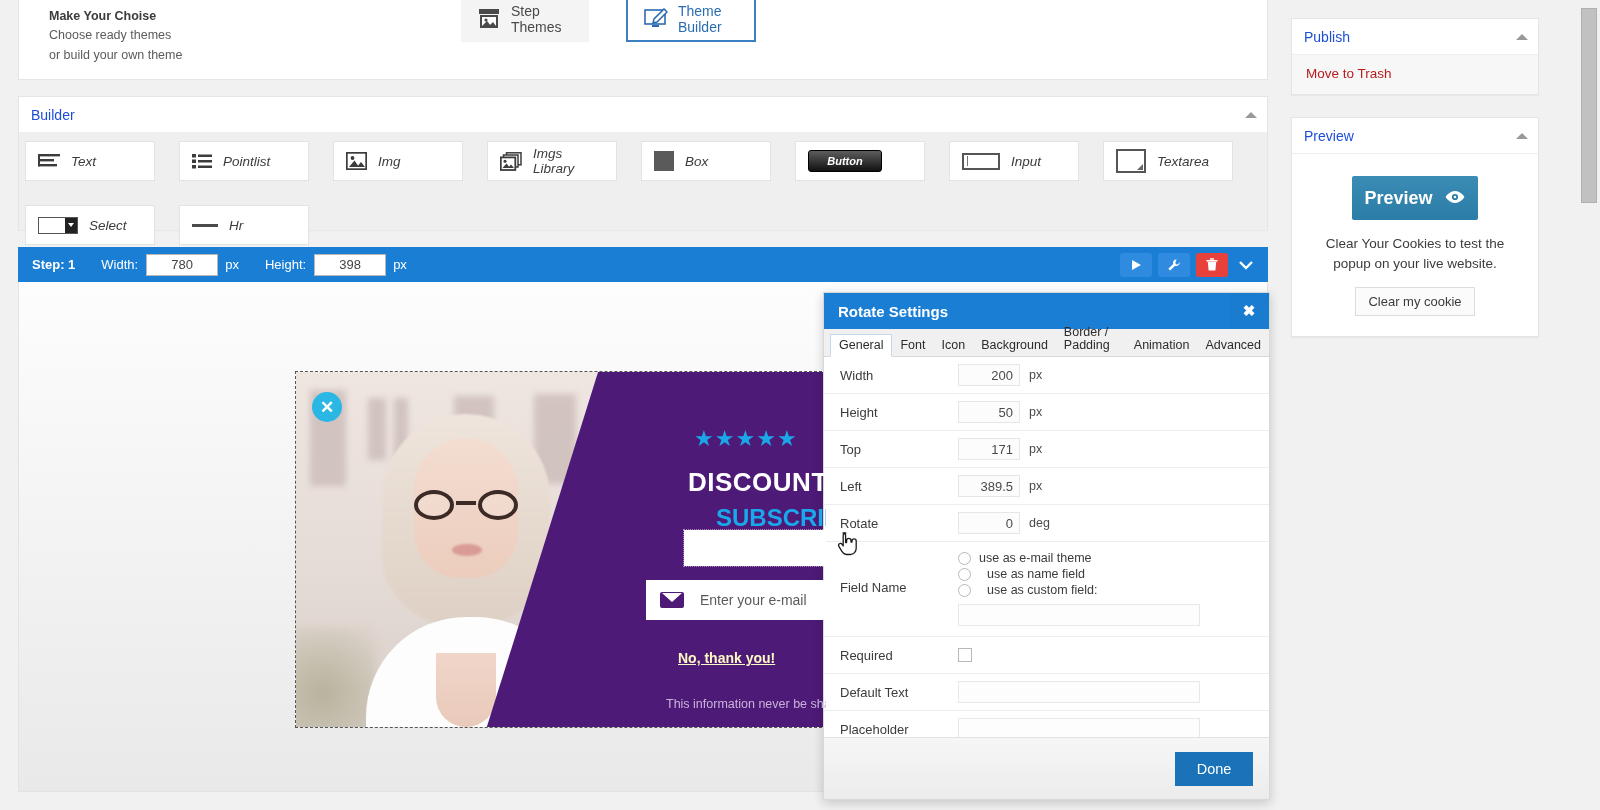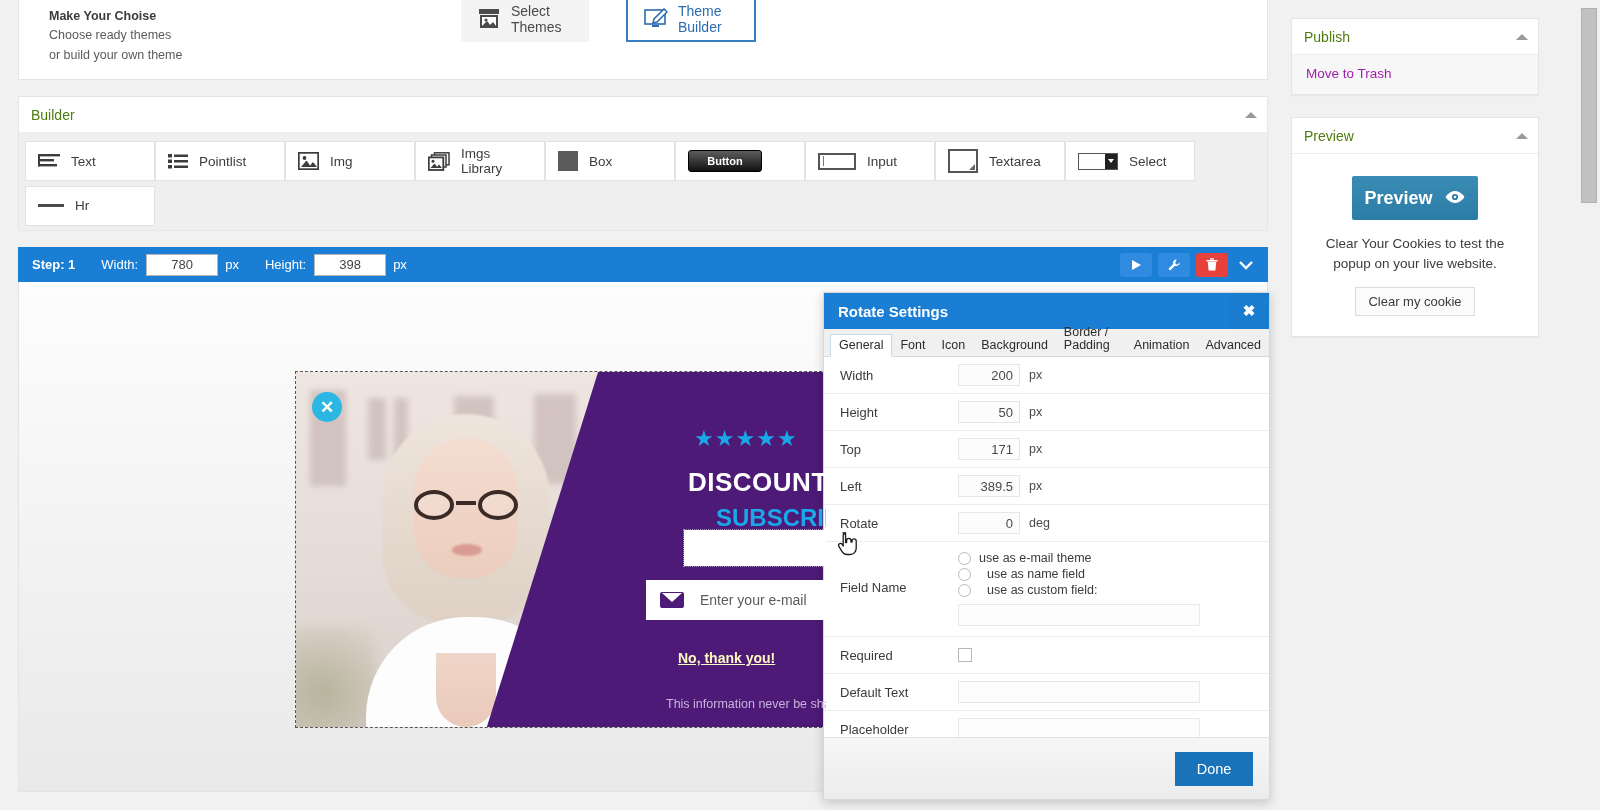--- a/index.html
+++ b/index.html
@@ -20,21 +20,21 @@
     border: 1px solid #e5e5e5;
     box-shadow: 0 1px 1px rgba(0,0,0,.04);
   }
   .panel-head {
     position: relative;
     height: 36px;
     border-bottom: 1px solid #eee;
     display: flex; align-items: center;
     padding: 0 12px;
     font-size: 14px;
-    color: #4d7c0f;
+    color: #1d4ed8;
   }
   .collapse-arrow {
     position: absolute; right: 10px; top: 50%;
     width: 0; height: 0; margin-top: -3px;
     border-left: 6px solid transparent;
     border-right: 6px solid transparent;
     border-bottom: 6px solid #999;
     cursor: pointer;
   }
 
@@ -64,23 +64,24 @@
   }
   #btn-ready-themes { left: 442px; width: 128px; background: #f4f4f4; color: #4a4a4a; }
   #btn-theme-builder { left: 607px; width: 130px; background: #fff; border: 2px solid #3a7fc1; color: #2b6cb0; }
 
   .ticon { width: 24px; height: 22px; flex: 0 0 24px; }
 
   
   #builder { position: absolute; left: 18px; top: 96px; width: 1250px; height: 134px; }
   #builder-body {
     padding: 8px 0 0 6px;
-    display: flex; flex-wrap: wrap; gap: 0;
+    display: flex; flex-wrap: wrap; gap: 24px;
     background: #efefef;
     height: 97px;
+    font-style: italic;
   }
   .elem-card {
     width: 130px; height: 40px;
     background: #fff;
     border: 1px solid #e2e2e2;
     display: flex; align-items: center; gap: 11px;
     padding: 0 12px;
     cursor: move;
     font-size: 13.5px;
     color: #3c3c3c;
@@ -345,21 +346,21 @@
     font-family: "Liberation Sans", sans-serif;
   }
 
   
   #cursor { position: absolute; left: 836px; top: 531px; z-index: 60; pointer-events: none; }
 
   
   #sidebar { position: absolute; left: 1291px; top: 18px; width: 248px; }
   #publish-panel { }
   #publish-body { background: #f7f7f7; padding: 11px 14px 13px; }
-  #move-to-trash { color: #a21caf; font-size: 13.5px; cursor: pointer; }
+  #move-to-trash { color: #b91c1c; font-size: 13.5px; cursor: pointer; }
   #preview-panel { margin-top: 22px; }
   #preview-body { background: #fff; padding: 22px 14px 20px; text-align: center; }
   #preview-btn {
     display: inline-flex; align-items: center; justify-content: center; gap: 11px;
     width: 126px; height: 44px;
     background: linear-gradient(#3b8cb5,#2b7ca6);
     color: #fff; font-size: 18px; font-weight: bold;
     cursor: pointer; border-radius: 2px;
   }
   #preview-note { margin-top: 14px; font-size: 13.5px; color: #3c3c3c; line-height: 1.45; }
@@ -392,21 +393,21 @@
       <span class="ticon">
         <svg viewBox="0 0 24 22" width="24" height="22">
           <rect x="2" y="1" width="20" height="5" fill="#4a4a4a"></rect>
           <rect x="3" y="7" width="18" height="13" fill="#4a4a4a"></rect>
           <rect x="5" y="9" width="14" height="9" fill="#fff"></rect>
           <circle cx="9" cy="12" r="1.6" fill="#4a4a4a"></circle>
           <path d="M5 18 L10 13 L14 18 Z" fill="#4a4a4a"></path>
           <path d="M12 18 L16 14 L19 18 Z" fill="#4a4a4a"></path>
         </svg>
       </span>
-      <span>Select Themes</span>
+      <span>Step Themes</span>
     </div>
 
     <div class="theme-btn" id="btn-theme-builder">
       <span class="ticon">
         <svg viewBox="0 0 24 22" width="24" height="22">
           <rect x="1" y="2" width="20" height="14" fill="none" stroke="#2b6cb0" stroke-width="1.6"></rect>
           <rect x="8" y="17" width="7" height="2" fill="#2b6cb0"></rect>
           <path d="M20 1 L23 4 L13 14 L9 15 L10 11 Z" fill="#fff" stroke="#2b6cb0" stroke-width="1.5"></path>
         </svg>
       </span>

